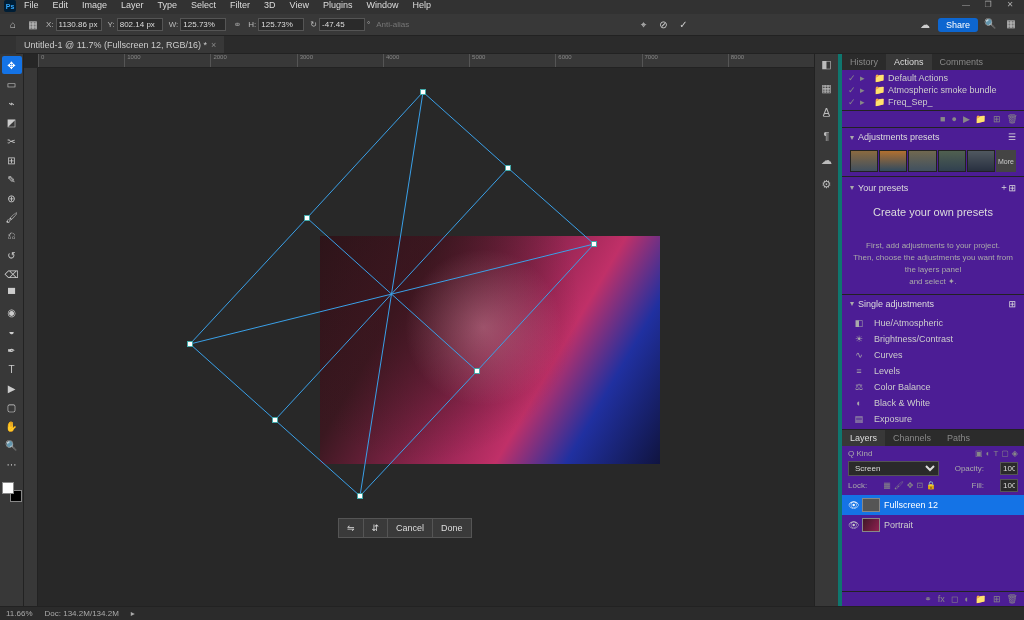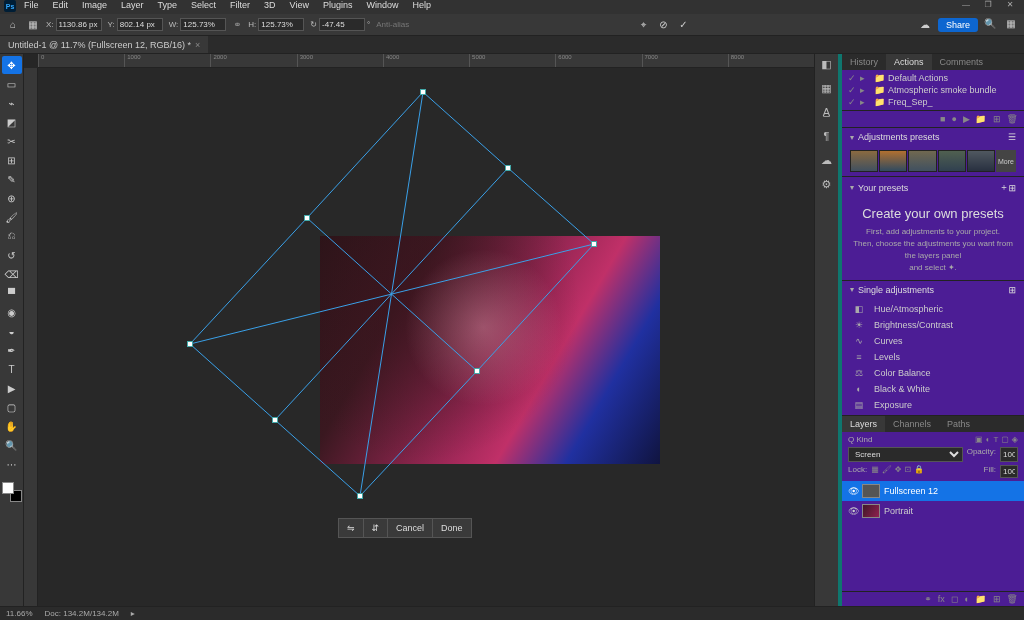--- a/index.html
+++ b/index.html
@@ -9,21 +9,21 @@
 .menubar .mi { padding: 0 6px; font-size: 9px; color: #ddd; cursor: pointer; }
 .menubar .spacer { flex: 1; }
 .winbtn { width: 14px; height: 10px; margin: 0 3px; font-size: 8px; text-align: center; color: #aaa; cursor: pointer; }
 .optionsbar { height: 22px; background: #383838; border-bottom: 1px solid #222; display: flex; align-items: center; padding: 0 6px; gap: 6px; }
 .optionsbar .ico { width: 14px; height: 14px; color: #ccc; display: flex; align-items: center; justify-content: center; font-size: 10px; }
 .opt-field { display: flex; align-items: center; gap: 2px; font-size: 8px; color: #bbb; }
 .opt-field input { width: 46px; background: #2a2a2a; border: 1px solid #555; color: #ddd; font-size: 8px; padding: 1px 2px; }
 .opt-link { width: 10px; color: #888; text-align: center; }
 .btn-share { background: #0d66d0; color: #fff; border: none; border-radius: 3px; padding: 2px 8px; font-size: 9px; cursor: pointer; }
 .topright-ico { width: 14px; height: 14px; color: #ccc; font-size: 10px; text-align: center; }
-.tabbar { height: 18px; background: #2b2b2b; border-bottom: 1px solid #222; display: flex; align-items: center; }
+.tabbar { height: 18px; background: #2b2b2b; border-bottom: 1px solid #222; display: flex; align-items: center; margin-left: 16px; }
 .tabbar .tab { padding: 0 8px; font-size: 9px; color: #ccc; height: 100%; display: flex; align-items: center; gap: 4px; background: #383838; }
 .tabbar .tab .x { color: #888; cursor: pointer; }
 .main { display: flex; height: calc(620px - 14px - 22px - 18px - 14px); }
 .toolbar { width: 24px; background: #383838; border-right: 1px solid #222; display: flex; flex-direction: column; align-items: center; padding-top: 2px; gap: 1px; }
 .tool { width: 20px; height: 18px; display: flex; align-items: center; justify-content: center; color: #ccc; font-size: 10px; cursor: pointer; }
 .tool.sel { background: #1473e6; color: #fff; border-radius: 2px; }
 .swatches { margin-top: 8px; position: relative; width: 20px; height: 20px; }
 .sw-fg { position: absolute; width: 12px; height: 12px; background: #fff; border: 1px solid #888; top: 0; left: 0; }
 .sw-bg { position: absolute; width: 12px; height: 12px; background: #000; border: 1px solid #888; bottom: 0; right: 0; }
 .canvas-wrap { flex: 1; background: #262626; position: relative; overflow: hidden; }
@@ -58,29 +58,29 @@
 .sect-head .grow { flex: 1; }
 .presets-row { display: flex; gap: 1px; padding: 4px 8px; }
 .preset-thumb { flex: 1; height: 22px; background: linear-gradient(#6a5030, #30384a); border: 1px solid #222; }
 .preset-thumb.p1 { background: linear-gradient(#8a6a40, #405060); }
 .preset-thumb.p2 { background: linear-gradient(#b07030, #304a60); }
 .preset-thumb.p3 { background: linear-gradient(#706850, #405060); }
 .preset-thumb.p4 { background: linear-gradient(#506050, #304050); }
 .preset-thumb.p5 { background: linear-gradient(#505860, #283040); }
 .preset-more { width: 20px; height: 22px; background: #444; color: #ccc; font-size: 7px; display: flex; align-items: center; justify-content: center; }
 .yp-body { padding: 6px 8px; text-align: center; color: #aaa; font-size: 8px; line-height: 1.5; }
-.yp-body .title { color: #ddd; font-size: 13px; margin-bottom: 2px; }
+.yp-body .title { color: #ddd; font-size: 11px; margin-bottom: 19px; }
 .sa-list { padding: 2px 0; }
 .sa-item { display: flex; align-items: center; gap: 8px; padding: 3px 10px; color: #ccc; cursor: pointer; }
 .sa-item .ic { width: 14px; text-align: center; color: #aaa; }
 .layers-tabs { display: flex; background: #2b2b2b; border-top: 1px solid #222; }
 .layers-tabs .pt { padding: 3px 8px; color: #888; }
 .layers-tabs .pt.active { background: #383838; color: #ddd; }
 .layers-controls { padding: 3px 6px; display: flex; flex-direction: column; gap: 3px; }
-.lc-row { display: flex; gap: 4px; font-size: 8px; color: #aaa; }
+.lc-row { display: flex; align-items: center; gap: 16px; font-size: 8px; color: #aaa; }
 .lc-row select, .lc-row input { background: #2a2a2a; border: 1px solid #555; color: #ddd; font-size: 8px; padding: 1px 2px; }
 .lc-row select.blend { flex: 1; }
 .lc-row input.opac { width: 18px; }
 .lock-icons { display: flex; gap: 3px; color: #888; }
 .lock-icons span { cursor: pointer; }
 .layer-list { flex: 1; overflow: auto; }
 .layer-row { display: flex; align-items: center; gap: 4px; padding: 2px 6px; height: 20px; }
 .layer-row.sel { background: #1473e6; color: #fff; }
 .layer-row .eye { width: 10px; color: #ccc; cursor: pointer; }
 .layer-row.sel .eye { color: #fff; }

